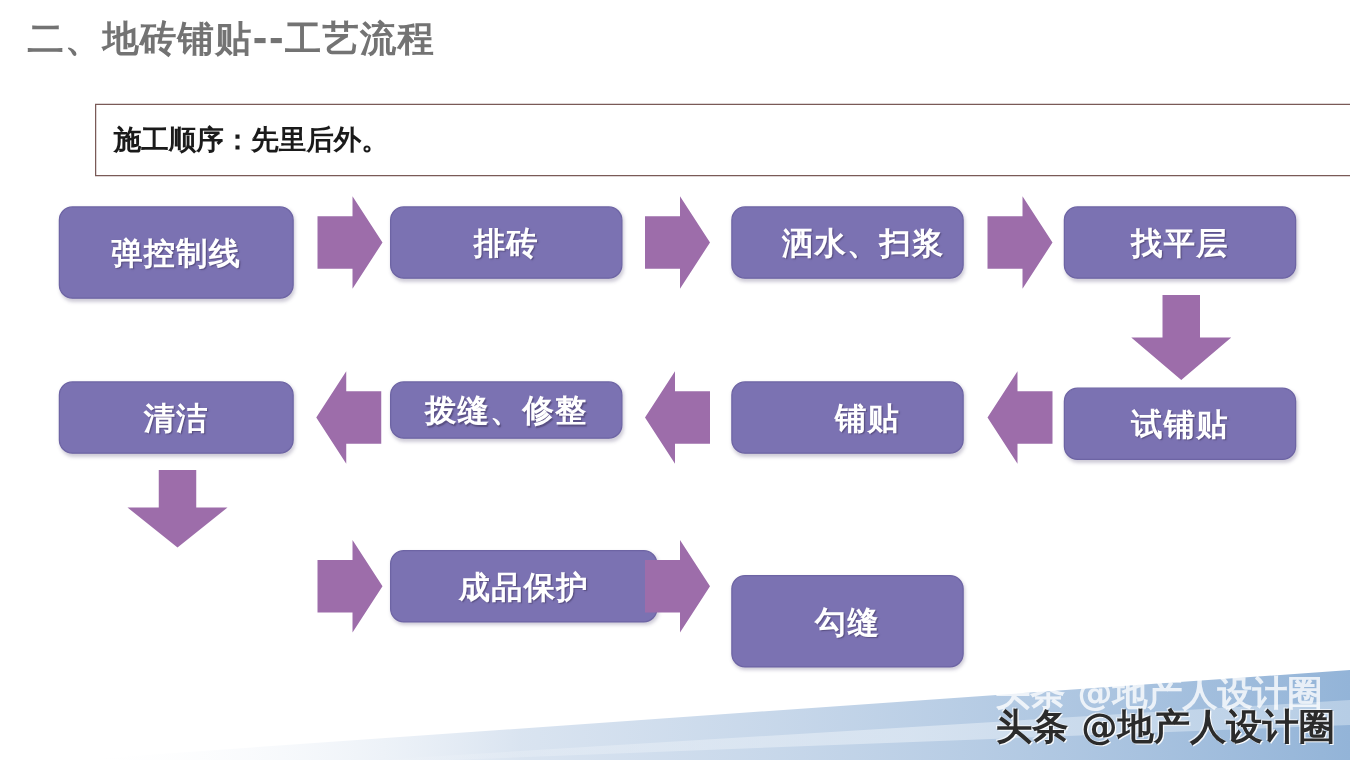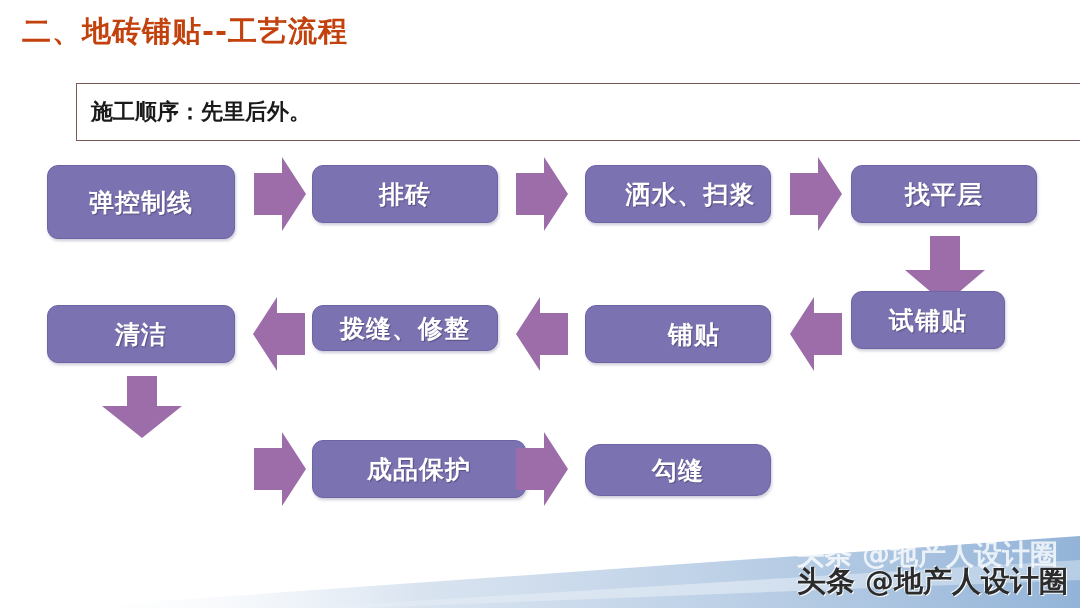--- a/index.html
+++ b/index.html
@@ -21,21 +21,21 @@
     background: #ffffff;
   }
 
   
   .slide-title {
     position: absolute;
     left: 22px;
     top: 12px;
     font-size: 29px;
     font-weight: bold;
-    color: #c2410c;
+    color: #737373;
     letter-spacing: 1px;
     white-space: nowrap;
     text-align: center;
   }
 
   
   .note-box {
     position: absolute;
     left: 28px;
     top: 83px;
@@ -191,21 +191,21 @@
   <div class="node" style="left:585px; top:305px; width:186px; height:58px;padding-left:32px;">
     <span class="node-label">铺贴</span>
   </div>
 
   <div class="arrow" style="left:782px; top:295px; width:66px; height:78px;">
     <svg width="66" height="78" viewBox="0 0 66 78">
       <polygon points="60,18 32,18 32,2 8,39 32,76 32,60 60,60" fill="#9d6daa"></polygon>
     </svg>
   </div>
 
-  <div class="node" style="left:851px; top:291px; width:154px; height:58px;">
+  <div class="node" style="left:851px; top:310px; width:186px; height:58px;">
     <span class="node-label">试铺贴</span>
   </div>
 
   <div class="arrow" style="left:96px; top:374px; width:92px; height:66px;">
     <svg width="92" height="66" viewBox="0 0 92 66">
       <polygon points="31,2 61,2 61,32 86,32 46,64 6,32 31,32" fill="#9d6daa"></polygon>
     </svg>
   </div>
 
 
@@ -218,21 +218,21 @@
   <div class="node" style="left:312px; top:440px; width:214px; height:58px;">
     <span class="node-label">成品保护</span>
   </div>
 
   <div class="arrow" style="left:510px; top:430px; width:62px; height:78px;">
     <svg width="62" height="78" viewBox="0 0 62 78">
       <polygon points="6,18 34,18 34,2 58,39 34,76 34,60 6,60" fill="#9d6daa"></polygon>
     </svg>
   </div>
 
-  <div class="node" style="left:585px; top:444px; width:186px; height:52px;border-radius:15px;">
+  <div class="node" style="left:585px; top:460px; width:186px; height:74px;">
     <span class="node-label">勾缝</span>
   </div>
 
   <svg class="deco-band" width="1080" height="90" viewBox="0 0 1080 90" preserveAspectRatio="none">
     <defs>
       <linearGradient id="bandGrad" x1="0" y1="0" x2="1" y2="0">
         <stop offset="0%" stop-color="#ffffff" stop-opacity="0"></stop>
         <stop offset="35%" stop-color="#c9d8ea" stop-opacity="0.7"></stop>
         <stop offset="100%" stop-color="#93b4d8" stop-opacity="1"></stop>
       </linearGradient>

